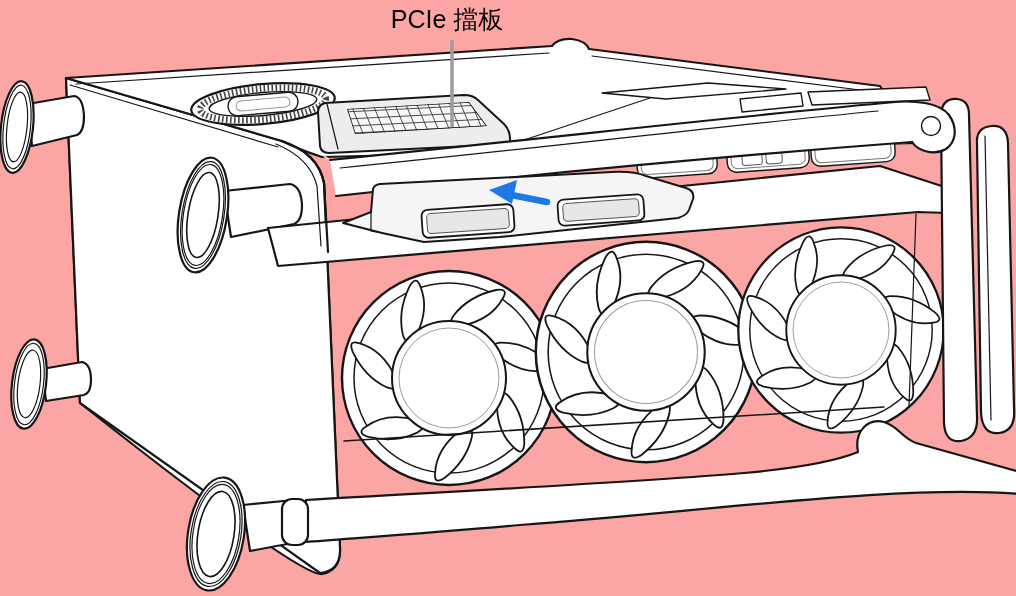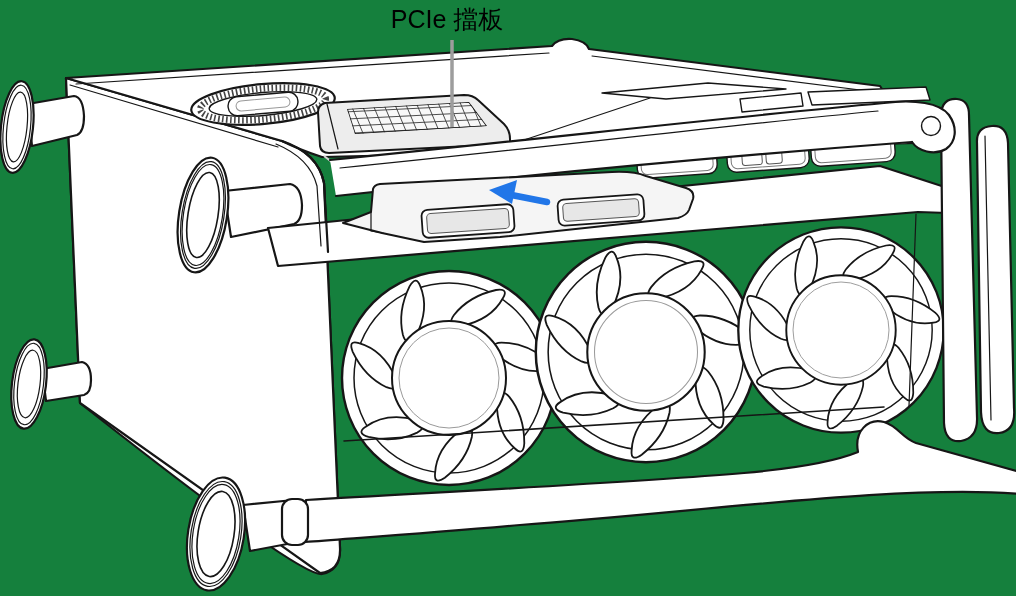--- a/index.html
+++ b/index.html
@@ -1,16 +1,16 @@
 <!DOCTYPE html>
 <html><head>
 <meta charset="utf-8">
 <style>
   html,body{margin:0;padding:0;background:#fff;}
-  .stage{position:relative;width:1016px;height:596px;background:#15803d;overflow:hidden;
+  .stage{position:relative;width:1016px;height:596px;background:#fca5a5;overflow:hidden;
          font-family:"Liberation Sans",sans-serif;}
   svg{position:absolute;left:0;top:0;}
   .ln   {fill:none;stroke:#161616;stroke-width:2.2;stroke-linecap:round;stroke-linejoin:round;}
   .ln1  {fill:none;stroke:#161616;stroke-width:1.2;stroke-linecap:round;stroke-linejoin:round;}
   .ln15 {fill:none;stroke:#161616;stroke-width:1.6;stroke-linecap:round;stroke-linejoin:round;}
   .wfill{fill:#ffffff;stroke:#161616;stroke-width:2.2;stroke-linejoin:round;}
   .wfill1{fill:#ffffff;stroke:#161616;stroke-width:1.4;stroke-linejoin:round;}
   .label{font-size:25px;fill:#000;}
 </style>
 </head>

